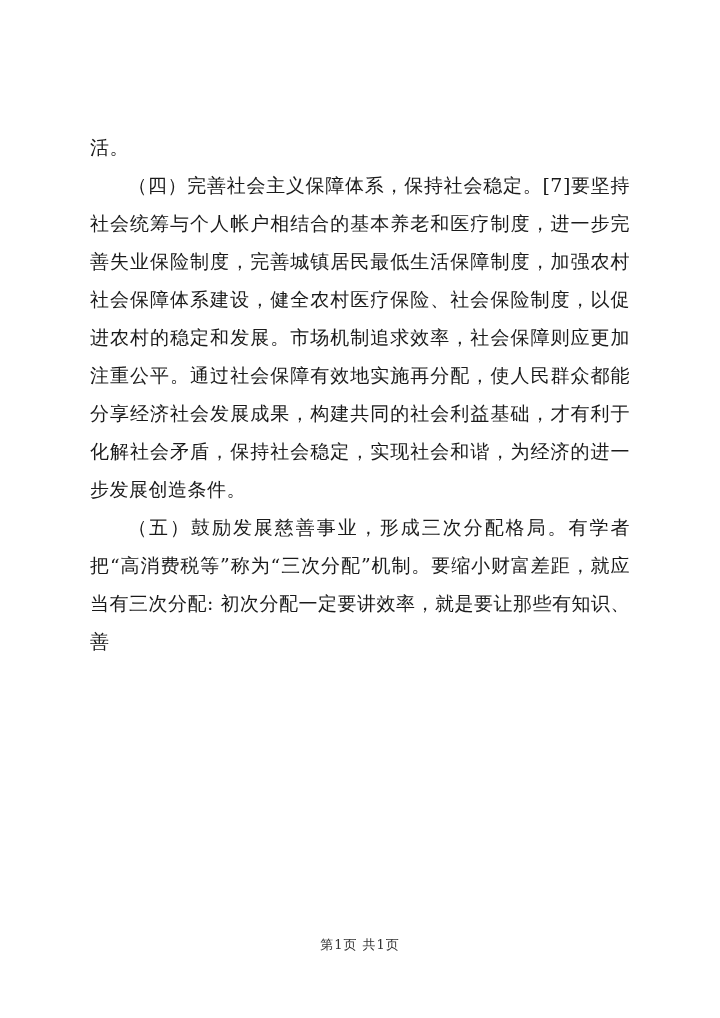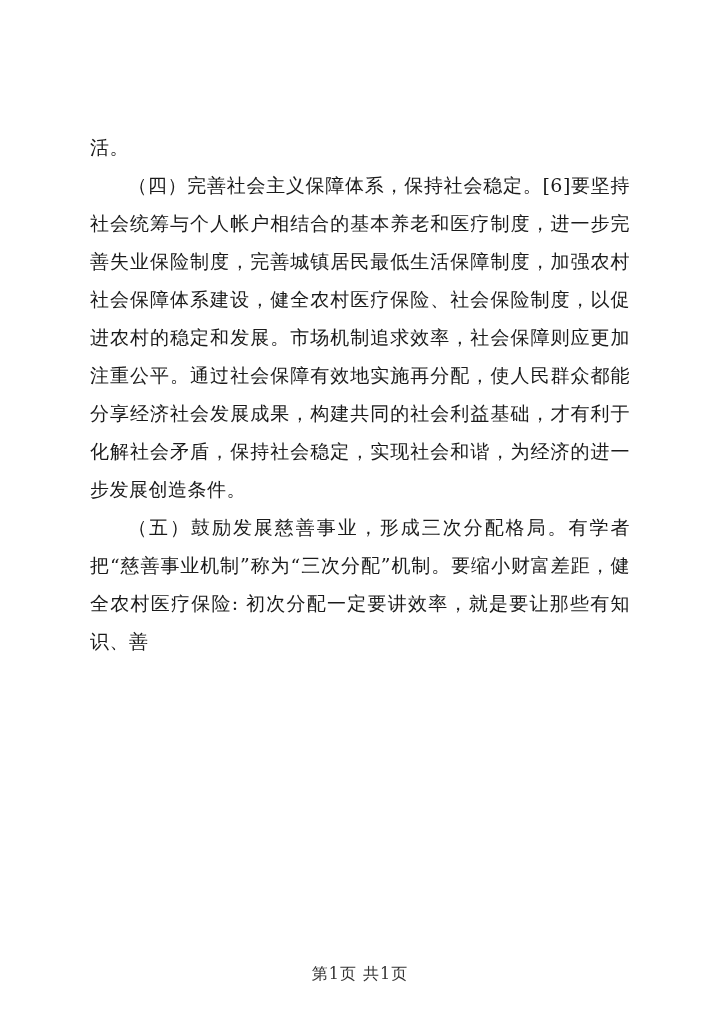--- a/index.html
+++ b/index.html
@@ -33,32 +33,31 @@
   }
   .doc-body p.indent {
     text-indent: 2em;
   }
   .page-footer {
     position: absolute;
     top: 936px;
     left: 0;
     width: 720px;
     text-align: center;
-    font-size: 16px;
+    font-size: 13px;
     color: #333333;
     letter-spacing: 1px;
-    margin-top: 28px;
   }
 </style>
 </head>
 <body>
 
 <div class="page">
 
   <div class="doc-body">
     <p>活。</p>
-    <p class="indent">（四）完善社会主义保障体系，保持社会稳定。[6]要坚持社会统筹与个人帐户相结合的基本养老和医疗制度，进一步完善失业保险制度，完善城镇居民最低生活保障制度，加强农村社会保障体系建设，健全农村医疗保险、社会保险制度，以促进农村的稳定和发展。市场机制追求效率，社会保障则应更加注重公平。通过社会保障有效地实施再分配，使人民群众都能分享经济社会发展成果，构建共同的社会利益基础，才有利于化解社会矛盾，保持社会稳定，实现社会和谐，为经济的进一步发展创造条件。</p>
-    <p class="indent">（五）鼓励发展慈善事业，形成三次分配格局。有学者把“慈善事业机制”称为“三次分配”机制。要缩小财富差距，健全农村医疗保险: 初次分配一定要讲效率，就是要让那些有知识、善</p>
+    <p class="indent">（四）完善社会主义保障体系，保持社会稳定。[7]要坚持社会统筹与个人帐户相结合的基本养老和医疗制度，进一步完善失业保险制度，完善城镇居民最低生活保障制度，加强农村社会保障体系建设，健全农村医疗保险、社会保险制度，以促进农村的稳定和发展。市场机制追求效率，社会保障则应更加注重公平。通过社会保障有效地实施再分配，使人民群众都能分享经济社会发展成果，构建共同的社会利益基础，才有利于化解社会矛盾，保持社会稳定，实现社会和谐，为经济的进一步发展创造条件。</p>
+    <p class="indent">（五）鼓励发展慈善事业，形成三次分配格局。有学者把“高消费税等”称为“三次分配”机制。要缩小财富差距，就应当有三次分配: 初次分配一定要讲效率，就是要让那些有知识、善</p>
   </div>
 
   <div class="page-footer">第1页 共1页</div>
 
 </div>
 
 </body></html>

